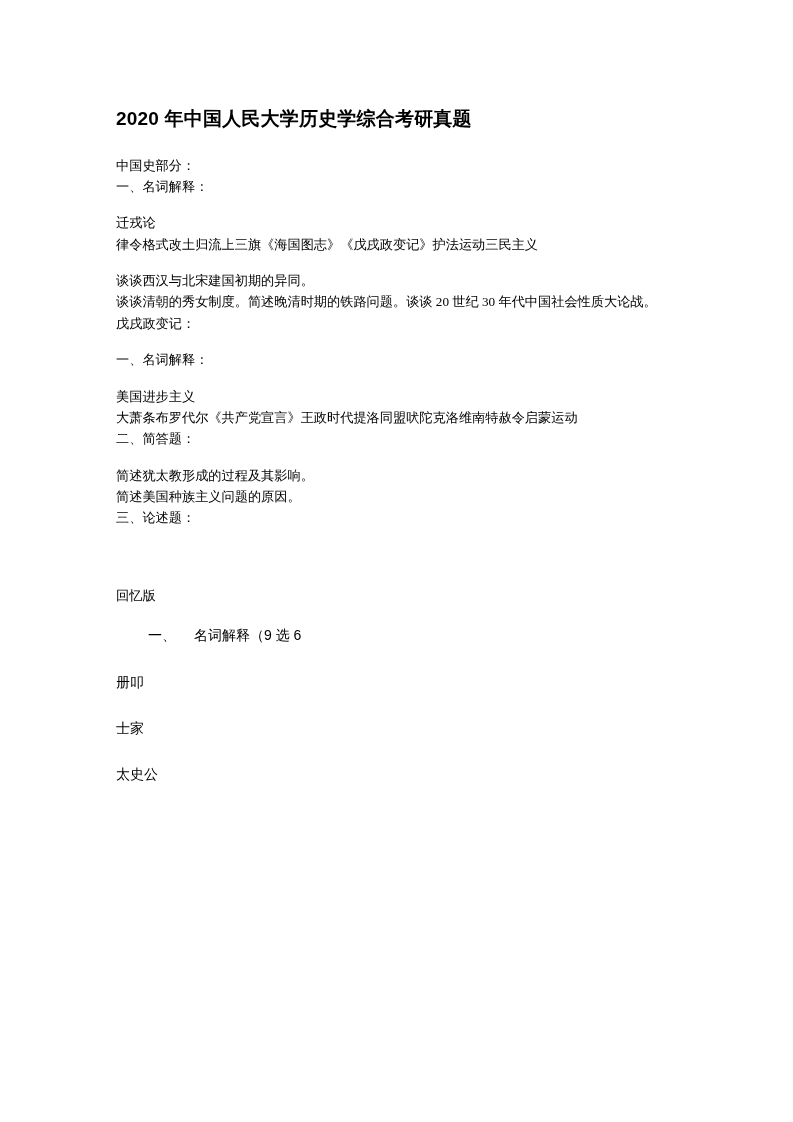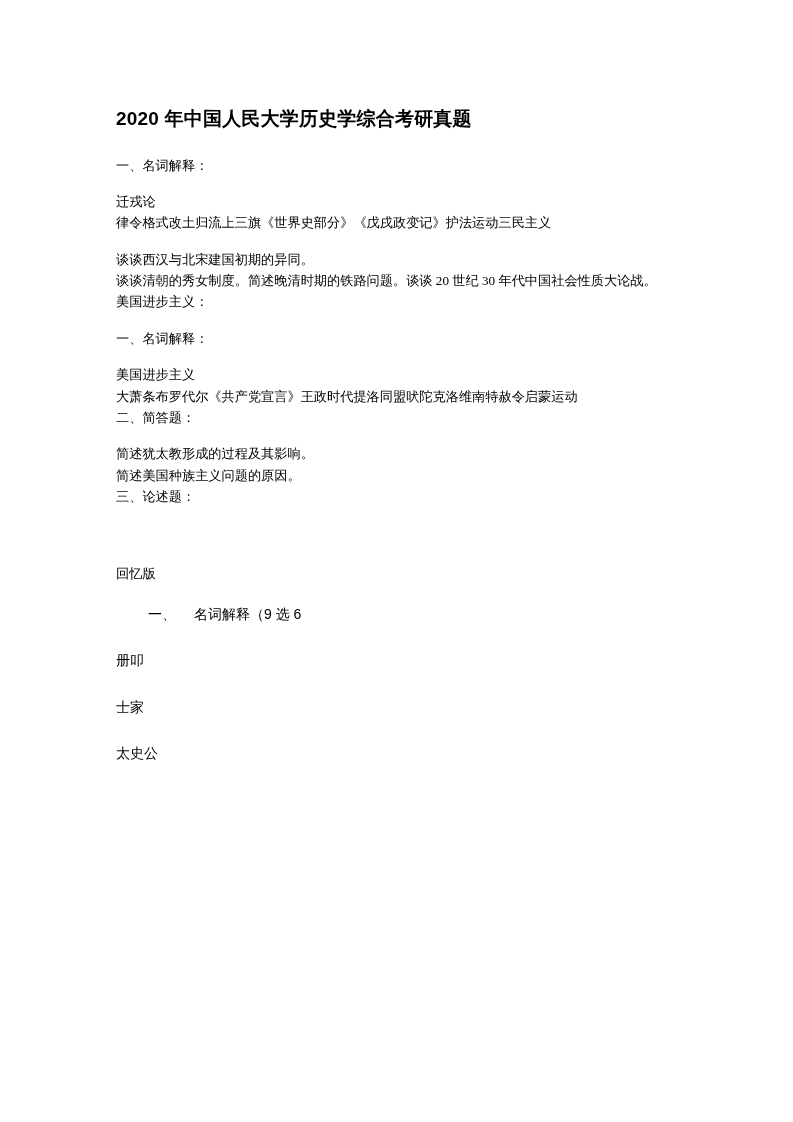--- a/index.html
+++ b/index.html
@@ -62,32 +62,33 @@
     height: 26px;
   }
 </style>
 </head>
 <body>
 
 <div class="page">
 
   <h1 class="doc-title">2020 年中国人民大学历史学综合考研真题</h1>
 
+  <p class="para">中国史部分：</p>
   <p class="para tight">一、名词解释：</p>
 
   <div class="blank"></div>
 
   <p class="para">迁戎论</p>
-  <p class="para tight">律令格式改土归流上三旗《世界史部分》《戊戌政变记》护法运动三民主义</p>
+  <p class="para tight">律令格式改土归流上三旗《海国图志》《戊戌政变记》护法运动三民主义</p>
 
   <div class="blank"></div>
 
   <p class="para">谈谈西汉与北宋建国初期的异同。</p>
   <p class="para tight">谈谈清朝的秀女制度。简述晚清时期的铁路问题。谈谈 20 世纪 30 年代中国社会性质大论战。</p>
-  <p class="para tight">美国进步主义：</p>
+  <p class="para tight">戊戌政变记：</p>
 
   <div class="blank"></div>
 
   <p class="para">一、名词解释：</p>
 
   <div class="blank"></div>
 
   <p class="para">美国进步主义</p>
   <p class="para tight">大萧条布罗代尔《共产党宣言》王政时代提洛同盟吠陀克洛维南特赦令启蒙运动</p>
   <p class="para tight">二、简答题：</p>

